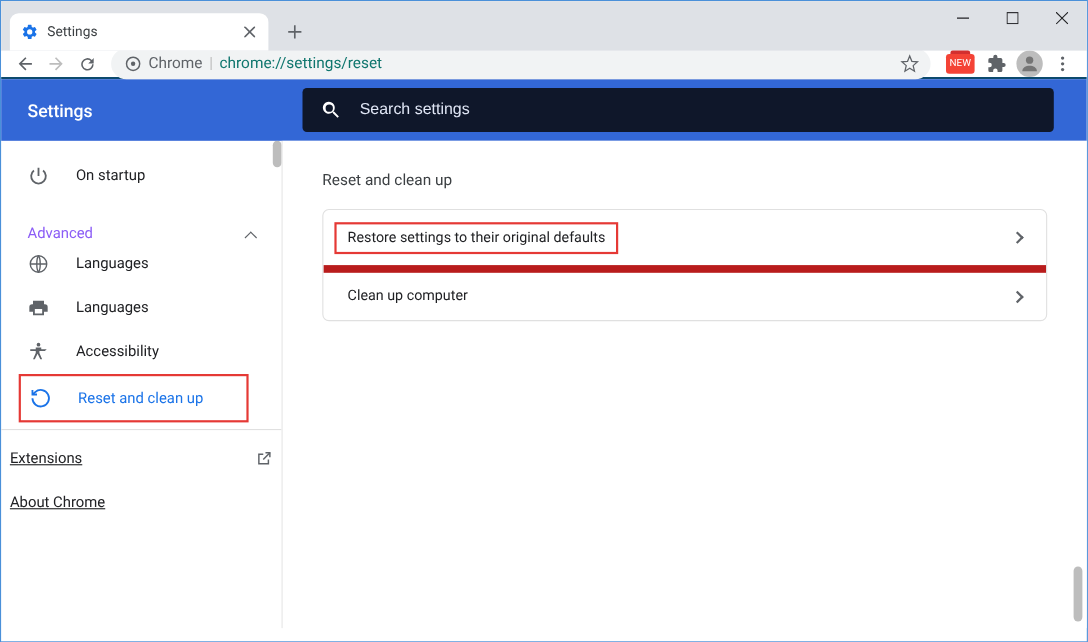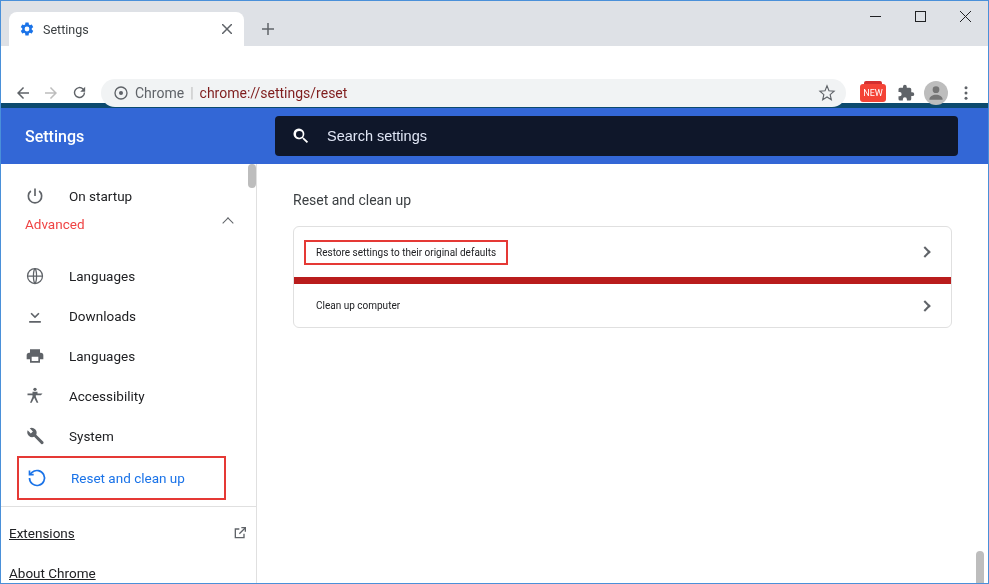--- a/index.html
+++ b/index.html
@@ -44,33 +44,32 @@
     .window-controls {
       position: absolute; right: 0; top: 0; display: flex; height: 30px;
     }
     .window-controls div {
       width: 45px; height: 30px; display:flex; align-items:center; justify-content:center;
       color:#202124; cursor:pointer;
     }
     
     .addrbar {
       height: 26px; background:#fff; display:flex; align-items:center; padding:0 8px;
-      border-bottom: 5px solid #0c4a6e;
-      margin-top: 36px;
+      border-bottom: 2px solid #0c4a6e;
     }
     .addrbar .nav-btn { width:28px; height:28px; display:flex; align-items:center; justify-content:center; color:#5f6368; cursor:pointer; border-radius:50%;}
     .addrbar .nav-btn.disabled { color:#bdbdbd; }
     .omnibox {
       flex:1; height:28px; margin:0 8px; background:#f1f3f4; border-radius:14px;
       display:flex; align-items:center; padding:0 12px; font-size:14px; color:#202124;
     }
     .omnibox .secure-icon { width:16px; color:#5f6368; margin-right:6px;}
     .omnibox .chrome-label { color:#5f6368; margin-right:6px;}
     .omnibox .divider { color:#bdbdbd; margin-right:6px;}
-    .omnibox .url-text { color:#7f1d1d; }
+    .omnibox .url-text { color:#0f766e; }
     .omnibox .star-icon { margin-left:auto; width:16px; color:#5f6368; cursor:pointer;}
     .addrbar .ext-badge {
       width:26px; height:18px; background:#f44336; border-radius:3px; color:#fff;
       font-size:9px; font-weight:normal; display:flex; align-items:center; justify-content:center;
       margin:0 6px; position:relative;
     }
     .addrbar .ext-badge::before{ content:""; position:absolute; top:-3px; left:4px; right:4px; height:3px; background:#d32f2f; border-radius:2px 2px 0 0;}
     .addrbar .icon-btn { width:28px; height:28px; display:flex; align-items:center; justify-content:center; color:#5f6368; cursor:pointer;}
     .addrbar .avatar { width:24px; height:24px; border-radius:50%; background:#bdbdbd; display:flex; align-items:center; justify-content:center; margin:0 4px;}
     
@@ -93,38 +92,38 @@
       width:256px; border-right:1px solid #e0e0e0; overflow-y:auto; padding-top:12px;
       position:relative;
     }
     .sidebar-scrollbar { position:absolute; right:0; top:0; width:8px; height:24px; background:#bdbdbd; border-radius:4px;}
     .sb-item {
       height:40px; display:flex; align-items:center; padding-left:24px; cursor:pointer;
       font-size:13.5px; color:#202124;
     }
     .sb-item .sb-icon { width:20px; height:20px; margin-right:24px; color:#5f6368; display:flex; align-items:center; justify-content:center;}
     .sb-section-header {
-      height:40px; display:flex; align-items:flex-start; padding:0 24px; cursor:pointer;
-      font-size:13.5px; color:#ef4444; justify-content:space-between;
+      height:40px; display:flex; align-items:flex-end; padding:0 24px; cursor:pointer;
+      font-size:13.5px; color:#8b5cf6; justify-content:space-between;
     }
     .sb-item.active { color:#1a73e8; }
     .sb-item.active .sb-icon { color:#1a73e8;}
     .highlight-box { border:2px solid #e53935; margin-left:16px; margin-right:30px;}
     .sb-divider { height:1px; background:#e0e0e0; margin:6px 0;}
     .sb-ext { height:40px; display:flex; align-items:center; padding:0 8px; cursor:pointer; font-size:13.5px; justify-content:space-between;text-decoration:underline;}
     
     .main { flex:1; padding:28px 36px; background:#fff; overflow-y:auto; position:relative;}
     .main-scrollbar { position:absolute; right:4px; bottom:6px; width:8px; height:50px; background:#bdbdbd; border-radius:4px;}
     .section-label { font-size:14px; color:#3c4043; margin-bottom:18px;}
     .card {
       border:1px solid #e0e0e0; border-radius:6px; background:#fff; overflow:hidden;
     }
     .card-row {
       height:50px; display:flex; align-items:center; padding:0 22px; cursor:pointer;
-      font-size:10px; color:#202124; justify-content:space-between;
+      font-size:13px; color:#202124; justify-content:space-between;
     }
     .card-row + .card-row { border-top:7px solid #b91c1c;}
     .row-highlight { border:2.5px solid #e53935; display:inline-block; padding:5px 10px; margin-left:-12px;}
     .chev-right { width:8px; height:8px; border-right:2px solid #5f6368; border-bottom:2px solid #5f6368; transform:rotate(-45deg);}
     .chev-up { width:8px; height:8px; border-right:1.5px solid #5f6368; border-bottom:1.5px solid #5f6368; transform:rotate(-135deg); margin-top:3px;}
     svg { display:block; }
   </style>
 </head>
 <body>
 
@@ -256,56 +255,40 @@
     <div class="sb-item">
       <span class="sb-icon">
         <svg viewBox="0 0 24 24" width="20" height="20" fill="none" stroke="currentColor" stroke-width="1.5">
             <circle cx="12" cy="12" r="9"></circle>
             <path d="M3 12h18M12 3c2.5 3 2.5 15 0 18M12 3c-2.5 3-2.5 15 0 18"></path>
           </svg>
       </span>
       <span>Languages</span>
     </div>
 
-    <div class="sb-item">
-      <span class="sb-icon">
-        <svg viewBox="0 0 24 24" width="20" height="20" fill="currentColor">
-            <path d="M19 18H5v2h14zM12 2 12 12 8 8l-1.4 1.4L12 14.8l5.4-5.4L16 8l-4 4V2z"></path>
-          </svg>
-      </span>
-      <span>Downloads</span>
-    </div>
 
     <div class="sb-item">
       <span class="sb-icon">
         <svg viewBox="0 0 24 24" width="20" height="20" fill="currentColor">
             <path d="M19 8H5a3 3 0 0 0-3 3v5h4v4h12v-4h4v-5a3 3 0 0 0-3-3zm-3 10H8v-5h8zm2-14H6v4h12z"></path>
           </svg>
       </span>
       <span>Languages</span>
     </div>
 
     <div class="sb-item">
       <span class="sb-icon">
         <svg viewBox="0 0 24 24" width="20" height="20" fill="currentColor">
             <circle cx="12" cy="4" r="2"></circle>
             <path d="M21 9h-6V7H9v2H3v2h6v2l-3 7h2l3-6 3 6h2l-3-7v-2h6z"></path>
           </svg>
       </span>
       <span>Accessibility</span>
     </div>
 
-    <div class="sb-item">
-      <span class="sb-icon">
-        <svg viewBox="0 0 24 24" width="20" height="20" fill="currentColor">
-            <path d="M22 19l-8.5-8.5a6 6 0 0 0-7.8-7.8l3.8 3.8-2.5 2.5L3.2 5.2a6 6 0 0 0 7.8 7.8L19.5 21.5a1.8 1.8 0 0 0 2.5-2.5z"></path>
-          </svg>
-      </span>
-      <span>System</span>
-    </div>
 
     <div class="highlight-box">
       <div class="sb-item active" style="padding-left:8px;">
         <span class="sb-icon">
           <svg viewBox="0 0 24 24" width="20" height="20" fill="none" stroke="currentColor" stroke-width="2">
               <path d="M3 12a9 9 0 1 0 3-6.7L3 8"></path>
               <path d="M3 3v5h5"></path>
             </svg>
         </span>
         <span>Reset and clean up</span>

